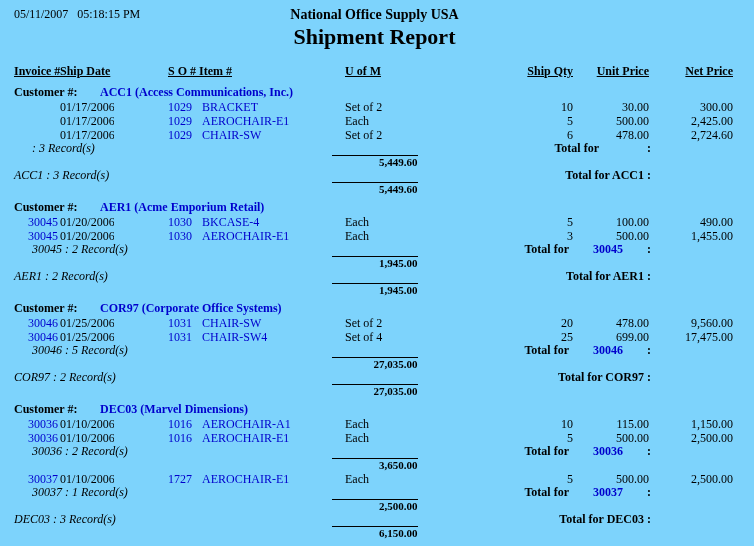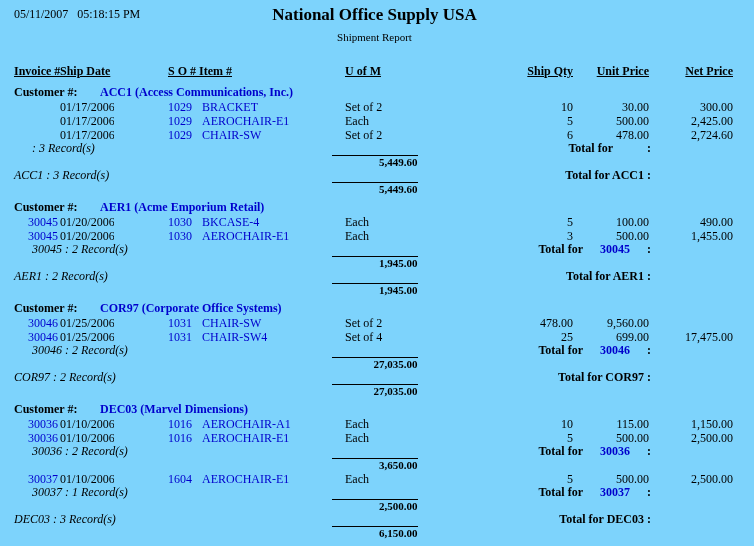--- a/index.html
+++ b/index.html
@@ -10,40 +10,40 @@
     font-family:"Liberation Serif", serif;font-size:12px;
     overflow:hidden;position:relative;
   }
   
   .hdr{display:flex;}
   .hdr-left{width:215px;}
   .hdr-center{flex:1;text-align:center;}
   .hdr-right{width:215px;}
   .dt{height:17px;line-height:17px;white-space:pre;}
   .pb{height:17px;line-height:17px;margin-top:5px;}
-  .company{font-size:17px;font-weight:bold;height:17px;line-height:17px;}
-  .title{font-size:11px;font-weight:normal;height:22px;line-height:22px;margin-top:3px;}
+  .company{font-size:14px;font-weight:bold;height:17px;line-height:17px;}
+  .title{font-size:22px;font-weight:bold;height:22px;line-height:22px;margin-top:3px;}
   
   .grid{display:grid;grid-template-columns:46px 54px 54px 34px 143px 80px 150px 76px 84px;}
   .grid .c{overflow:hidden;white-space:nowrap;}
   .r{text-align:right;padding-right:2px;box-sizing:border-box;}
   .cols-header{margin-top:16px;height:15px;line-height:15px;}
   .colh{font-weight:bold;text-decoration:underline;}
   .so-span{grid-column:span 2;}
   .row{height:14px;line-height:14px;}
   .blue{color:#0000CC;}
   
   .cust-row{display:flex;height:15px;line-height:15px;margin-top:6px;}
   .cust-label{font-weight:bold;width:86px;}
   .cust-name{font-weight:bold;color:#0000CC;text-align:center;}
   
   .total-line{display:flex;height:13px;line-height:13px;align-items:baseline;}
   .records{font-style:italic;}
   .inv-indent{margin-left:18px;}
-  .tlabel{margin-left:auto;margin-right:84px;display:flex;gap:17px;font-weight:bold;white-space:pre;text-align:center;}
+  .tlabel{margin-left:auto;margin-right:84px;display:flex;gap:24px;font-weight:bold;white-space:pre;text-align:center;}
   .amount-line{display:flex;justify-content:center;height:12px;margin-bottom:2px;}
   .amount{
     width:86px;text-align:right;border-top:1px solid #000;
     font-weight:bold;font-size:11px;line-height:11px;padding-top:1px;
   }
 </style>
 </head>
 <body>
 
 <div class="page">
@@ -187,37 +187,38 @@
       <span class="cust-name">COR97 (Corporate Office Systems)</span>
     </div>
 
     <div class="grid row">
       <span class="c r blue">30046</span>
       <span class="c r">01/25/2006</span>
       <span class="c"></span>
       <span class="c blue">1031</span>
       <span class="c blue">CHAIR-SW</span>
       <span class="c">Set of 2</span>
+      <span class="c r">20</span>
       <span class="c r">478.00</span>
       <span class="c r">9,560.00</span>
     </div>
     <div class="grid row">
       <span class="c r blue">30046</span>
       <span class="c r">01/25/2006</span>
       <span class="c"></span>
       <span class="c blue">1031</span>
       <span class="c blue">CHAIR-SW4</span>
       <span class="c">Set of 4</span>
       <span class="c r">25</span>
       <span class="c r">699.00</span>
       <span class="c r">17,475.00</span>
     </div>
 
     <div class="total-line">
-      <span class="records inv-indent">30046 : 2 Record(s)</span>
+      <span class="records inv-indent">30046 : 5 Record(s)</span>
       <span class="tlabel">
         <span>Total for</span>
         <span class="blue">30046</span>
         <span>:</span>
       </span>
     </div>
     <div class="amount-line">
       <span class="amount">27,035.00</span>
     </div>
 
@@ -268,21 +269,21 @@
       </span>
     </div>
     <div class="amount-line">
       <span class="amount">3,650.00</span>
     </div>
 
     <div class="grid row">
       <span class="c r blue">30037</span>
       <span class="c r">01/10/2006</span>
       <span class="c"></span>
-      <span class="c blue">1604</span>
+      <span class="c blue">1727</span>
       <span class="c blue">AEROCHAIR-E1</span>
       <span class="c">Each</span>
       <span class="c r">5</span>
       <span class="c r">500.00</span>
       <span class="c r">2,500.00</span>
     </div>
 
     <div class="total-line">
       <span class="records inv-indent">30037 : 1 Record(s)</span>
       <span class="tlabel">

